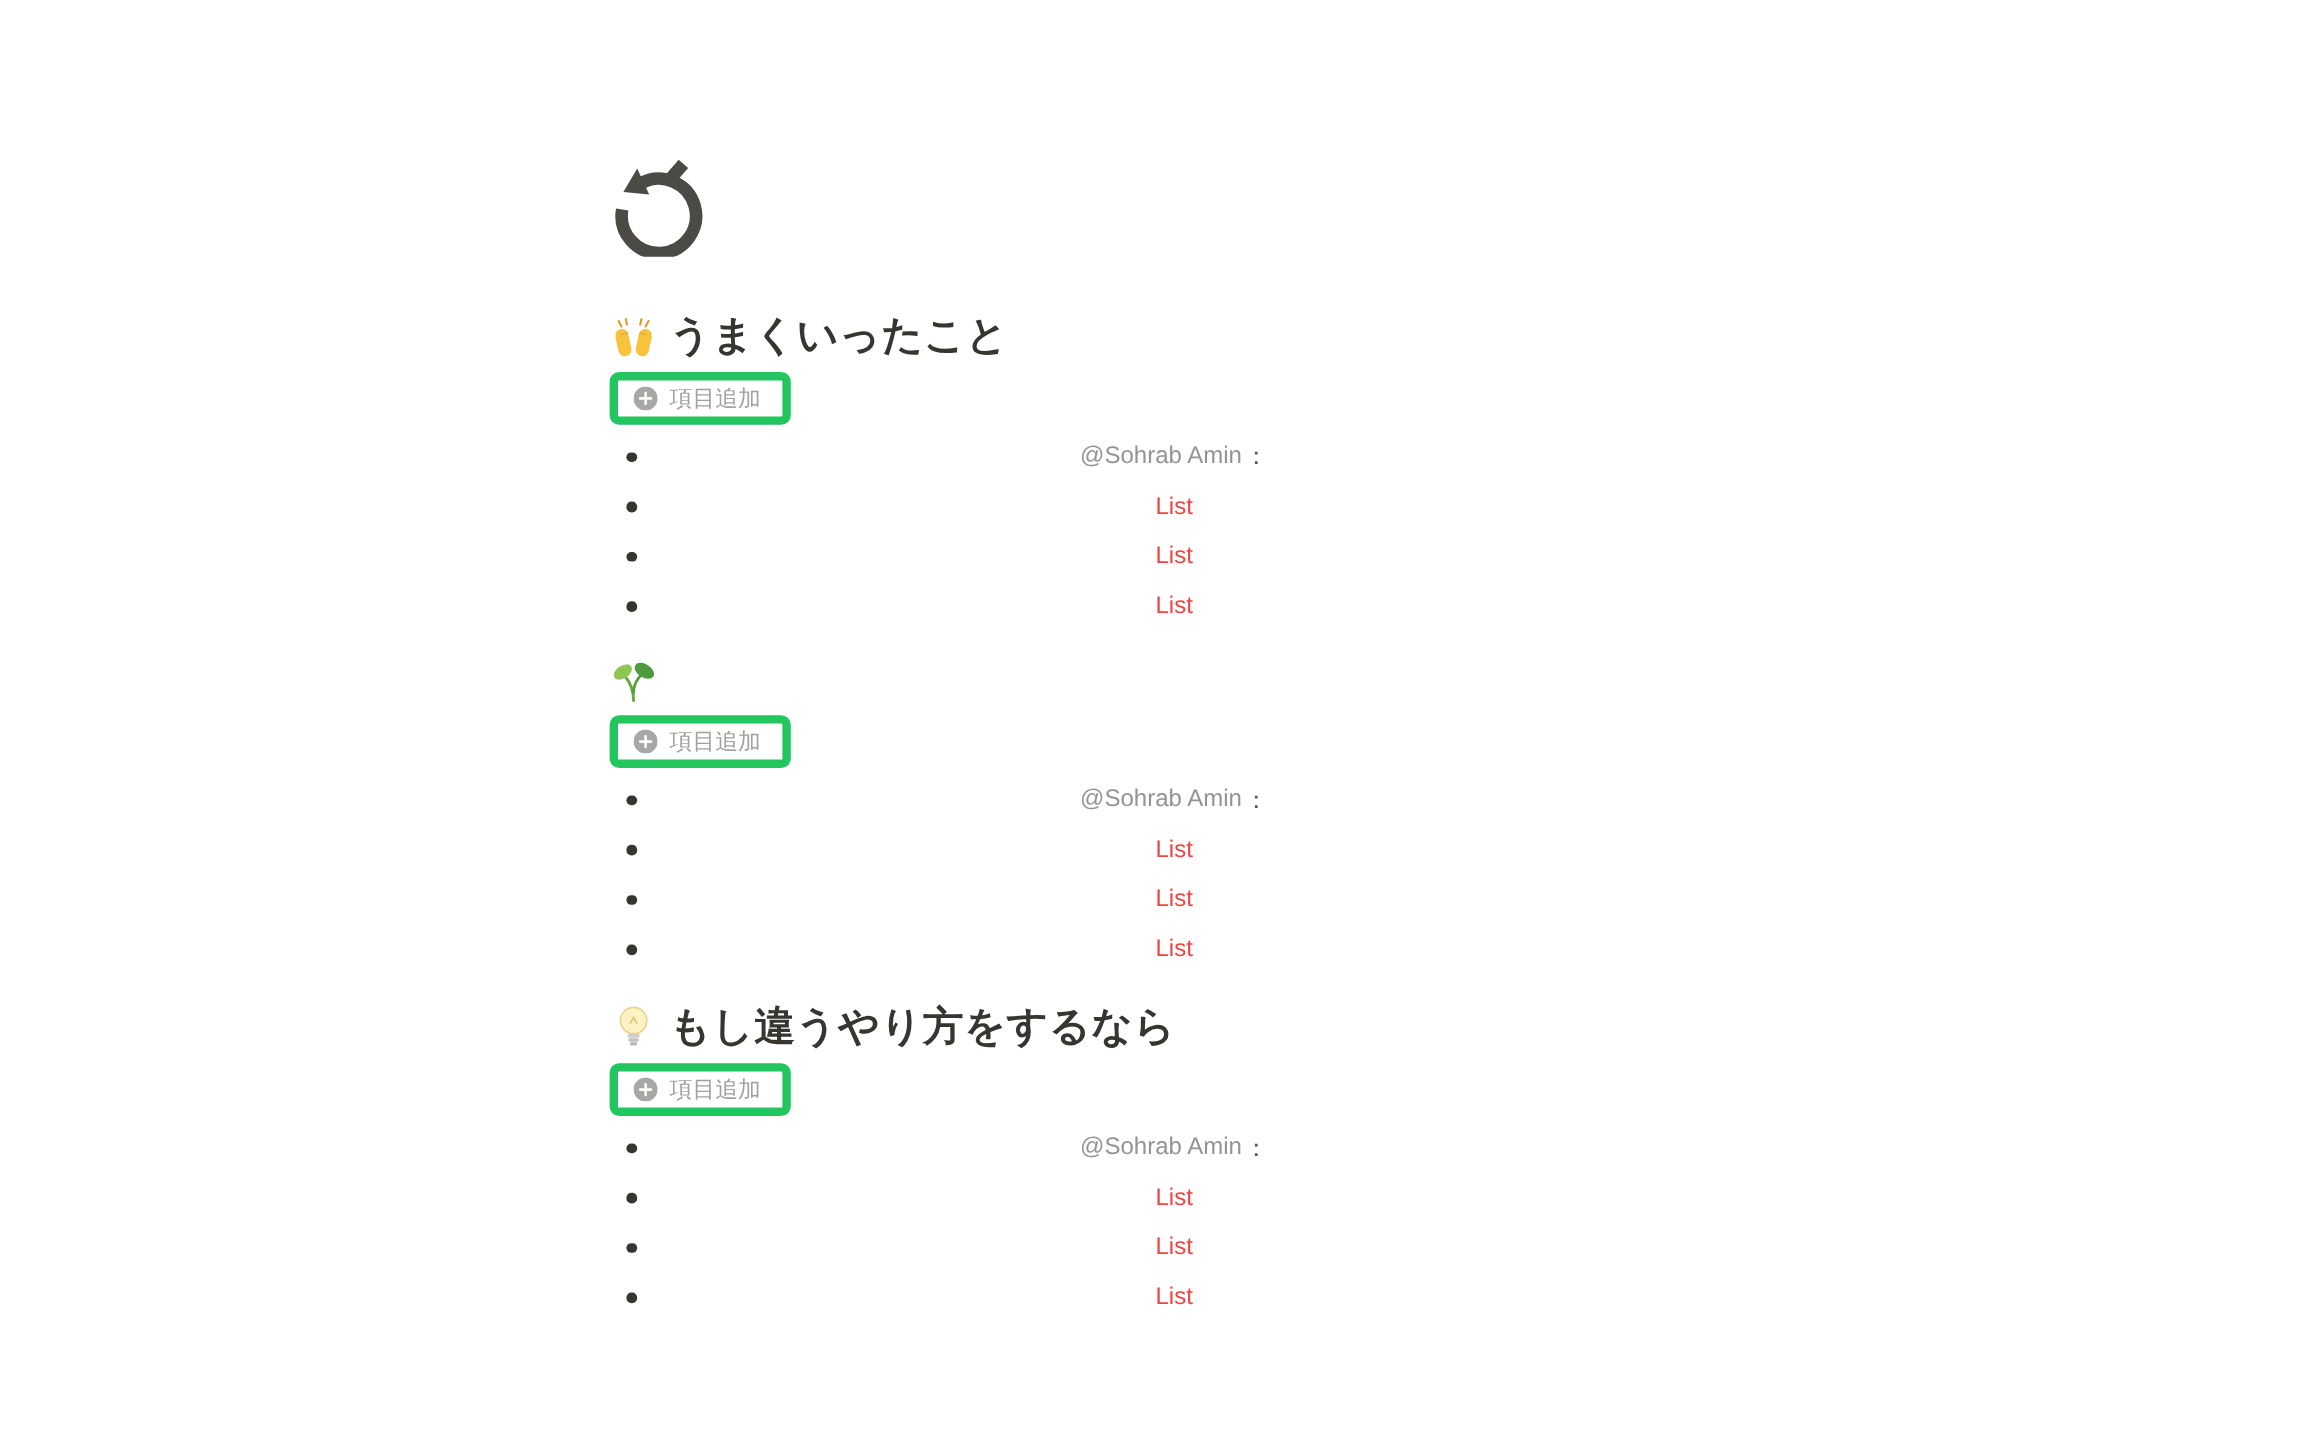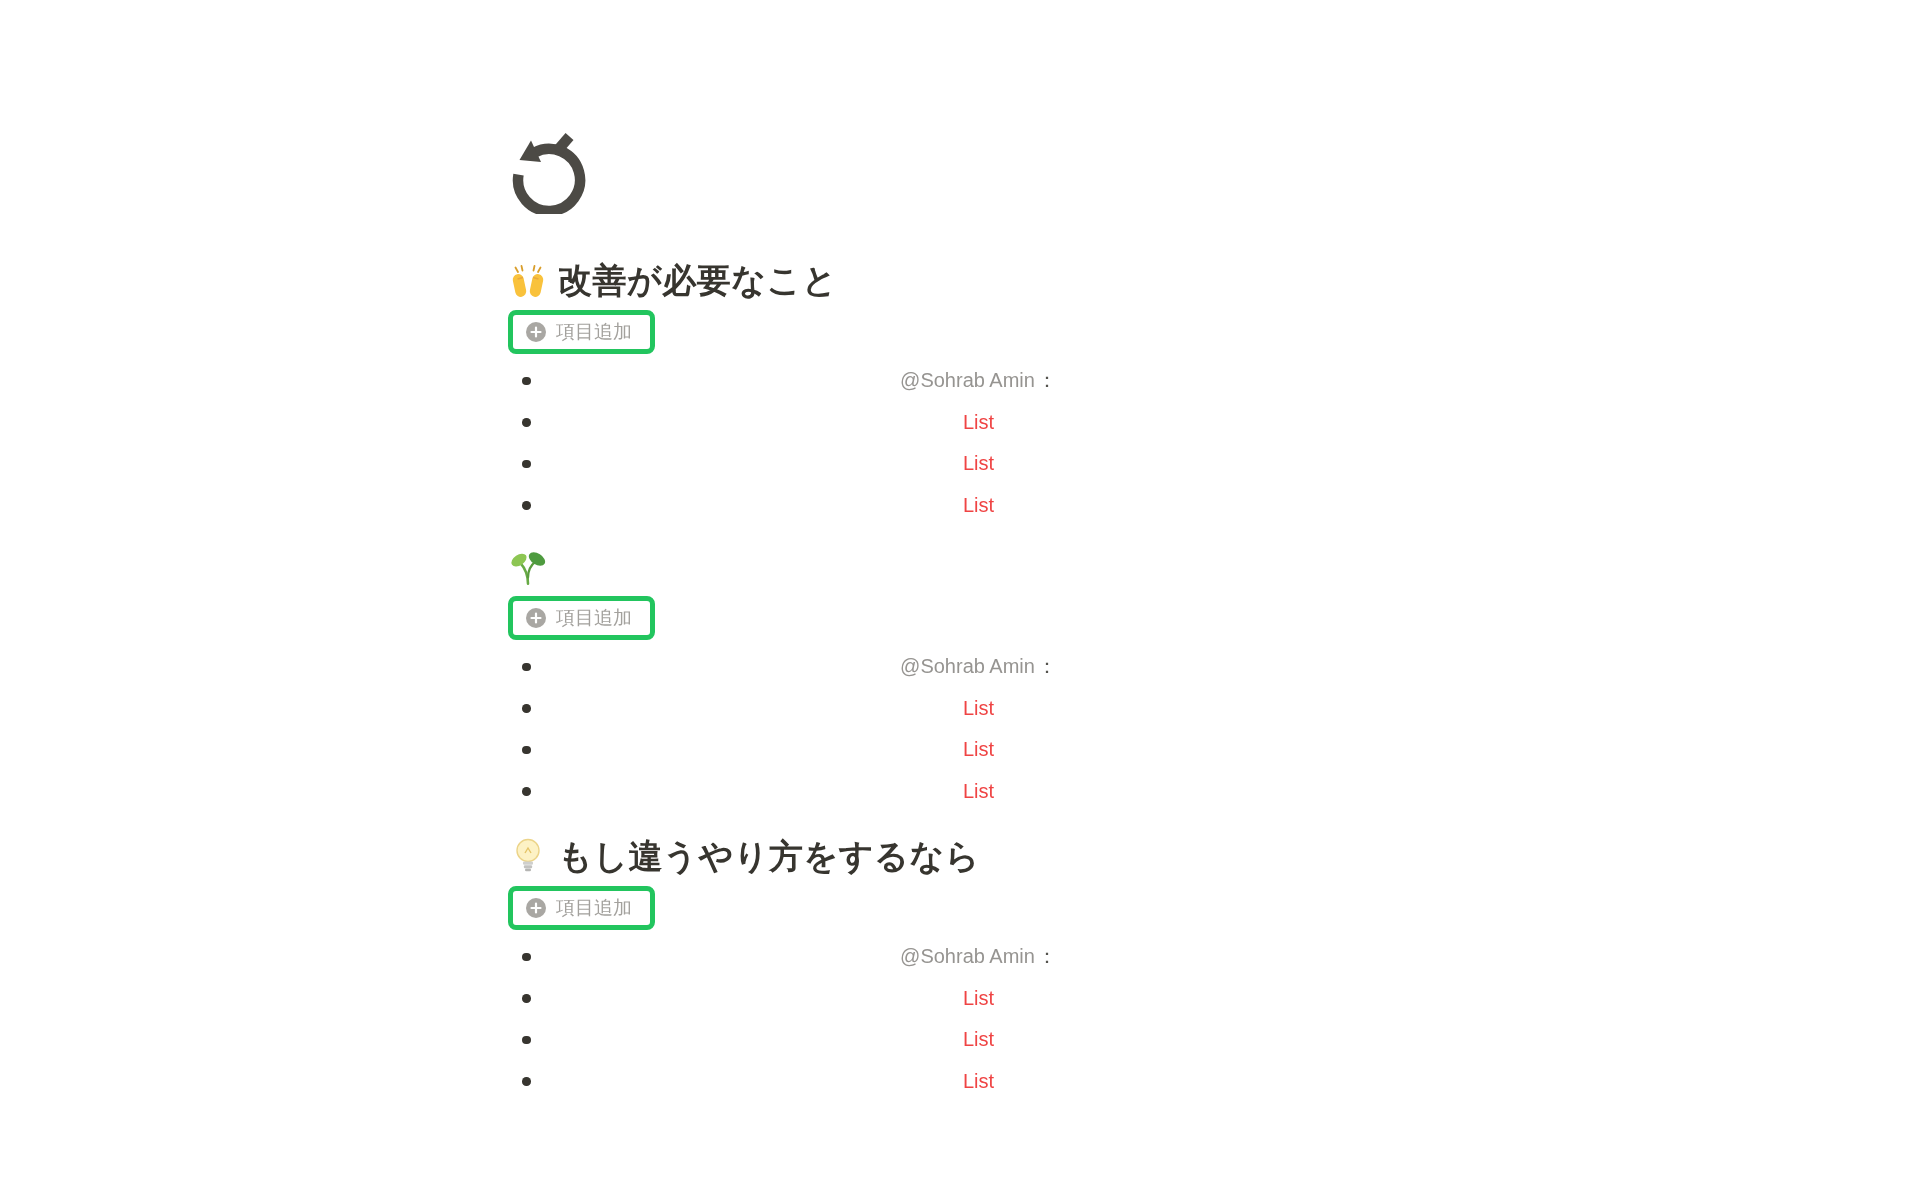--- a/index.html
+++ b/index.html
@@ -49,21 +49,21 @@
     flex: 0 0 auto;
   }
   .add-btn {
     margin-top: 8px;
     height: 44px;
     display: inline-flex;
     align-items: center;
     gap: 10px;
     padding: 0 18px 0 13px;
     background: #ffffff;
-    border: 5px solid #22c55e;
+    border: 7px solid #22c55e;
     border-radius: 8px;
     font-family: inherit;
     font-size: 19px;
     color: #a3a19d;
     cursor: pointer;
   }
   .plus-wrap { display: inline-flex; width: 20px; height: 20px; }
   ul.items {
     list-style: none;
     margin-top: 6px;
@@ -115,21 +115,21 @@
               <path d="M14.5 9.5 L13.5 5"></path>
             <path d="M30 11 L32.5 6.5"></path>
               <path d="M25.5 9.5 L26.5 5"></path>
           </g>
           <rect x="6" y="13" width="11" height="23" rx="5.5" fill="#f9c23c" transform="rotate(-12 11.5 24.5)"></rect>
           <rect x="23" y="13" width="11" height="23" rx="5.5" fill="#f9c23c" transform="rotate(12 28.5 24.5)"></rect>
           <path d="M9.5 18 L15 16.5" stroke="#e8a93d" stroke-width="1.4" fill="none"></path>
           <path d="M30.5 18 L25 16.5" stroke="#e8a93d" stroke-width="1.4" fill="none"></path>
         </svg>
       </span>
-      <span>改善が必要なこと</span>
+      <span>うまくいったこと</span>
     </h2>
     <button class="add-btn">
       <span class="plus-wrap">
         <svg width="20" height="20" viewBox="0 0 20 20" xmlns="http://www.w3.org/2000/svg">
           <circle cx="10" cy="10" r="10" fill="#a9a7a3"></circle>
           <path d="M10 5.5 V14.5 M5.5 10 H14.5" stroke="#ffffff" stroke-width="2.2" stroke-linecap="round"></path>
         </svg>
       </span>
       <span>項目追加</span>
     </button>

